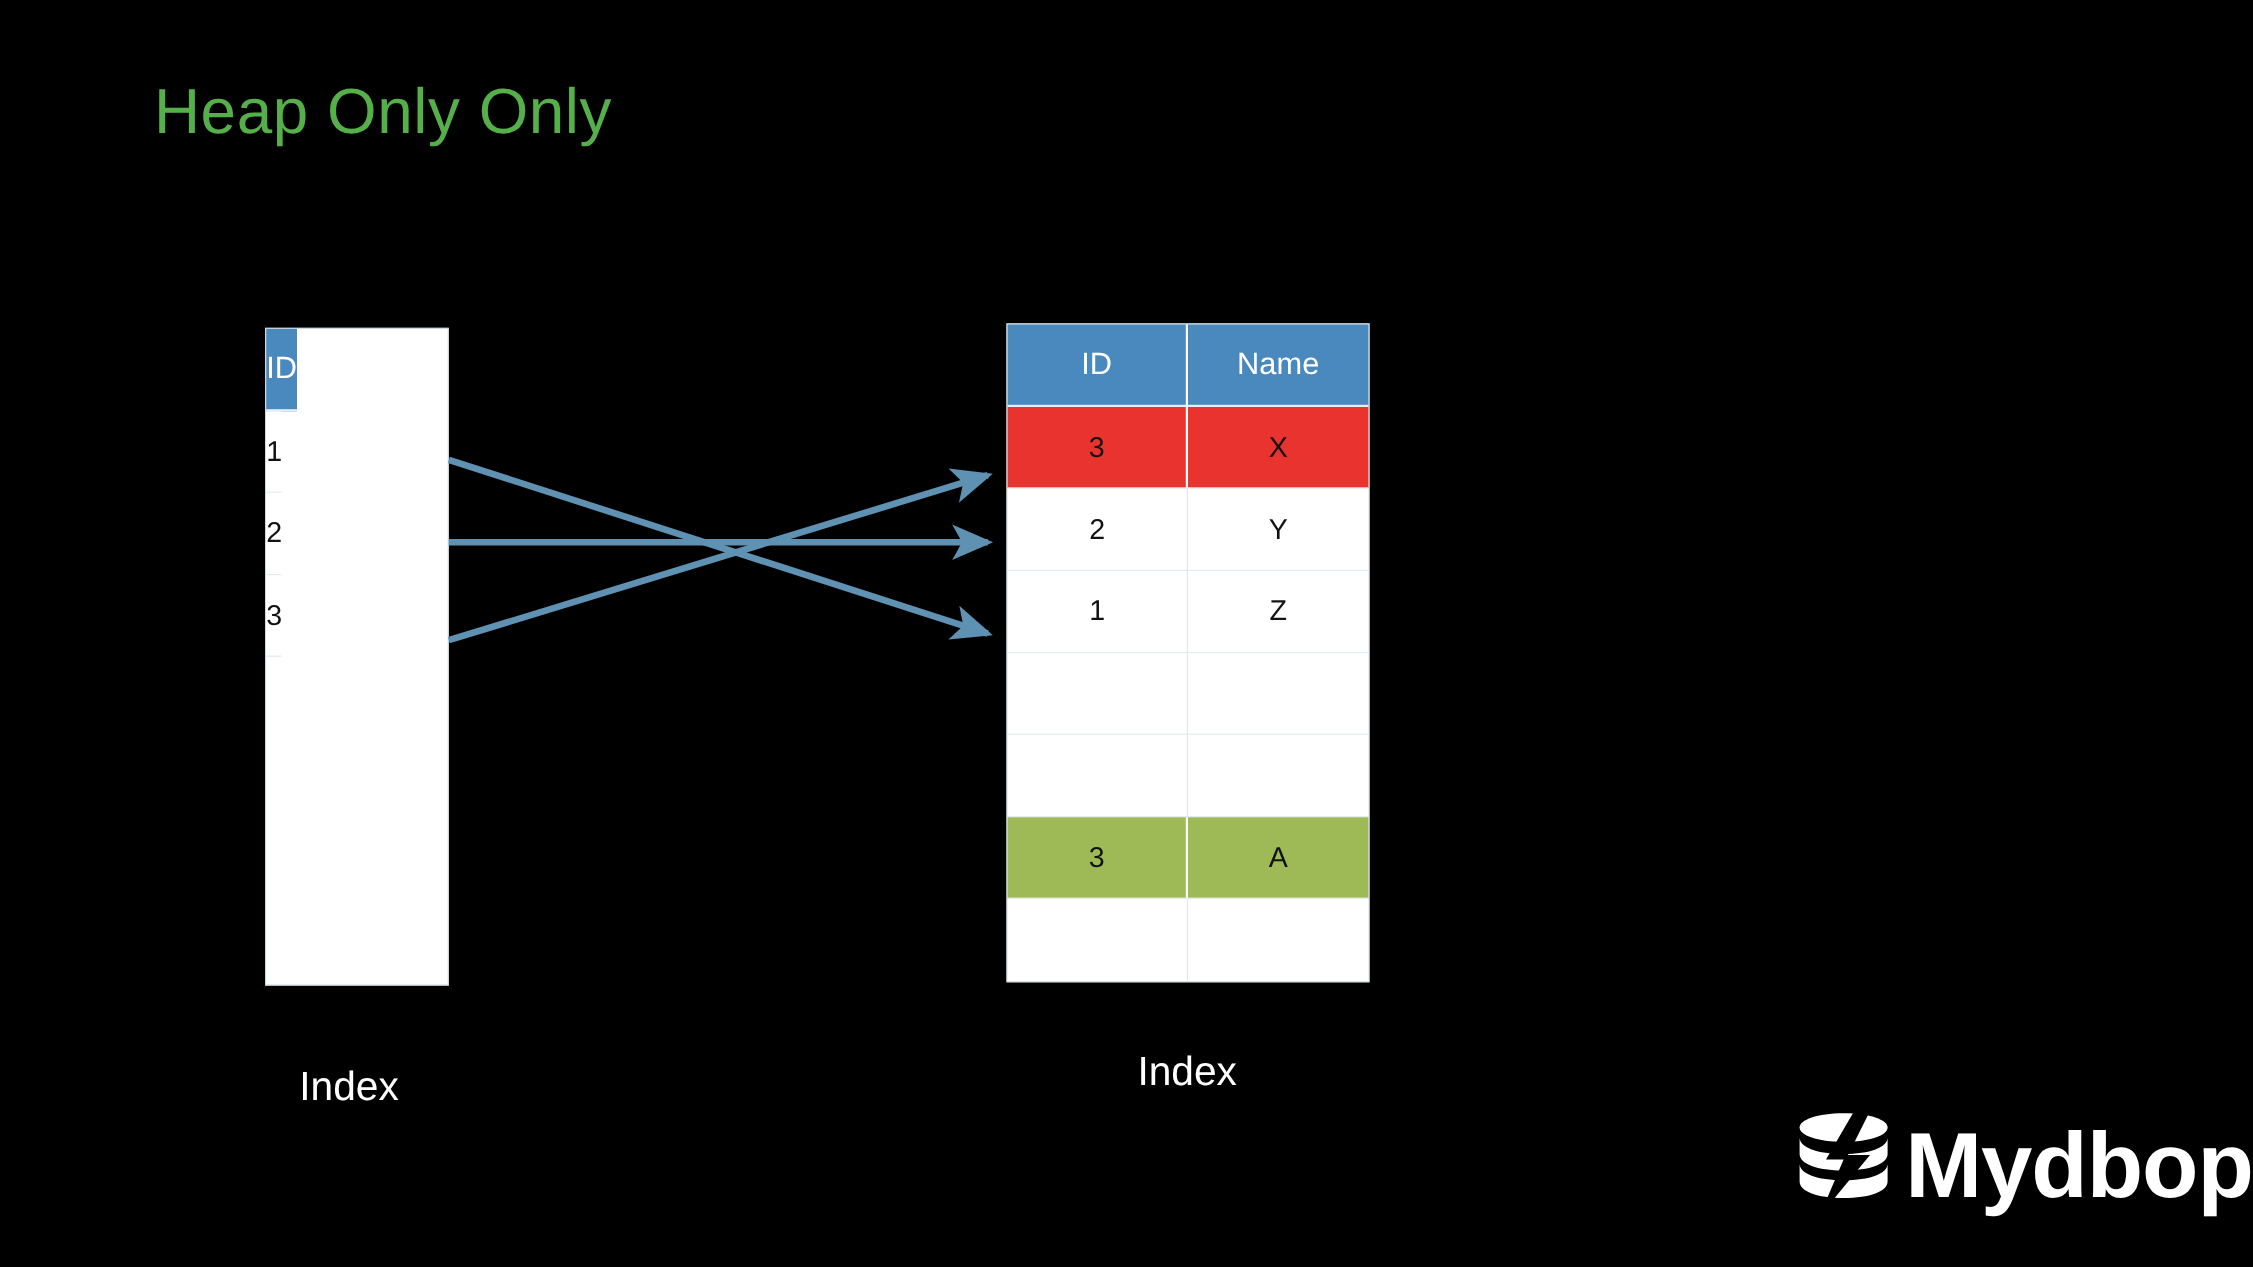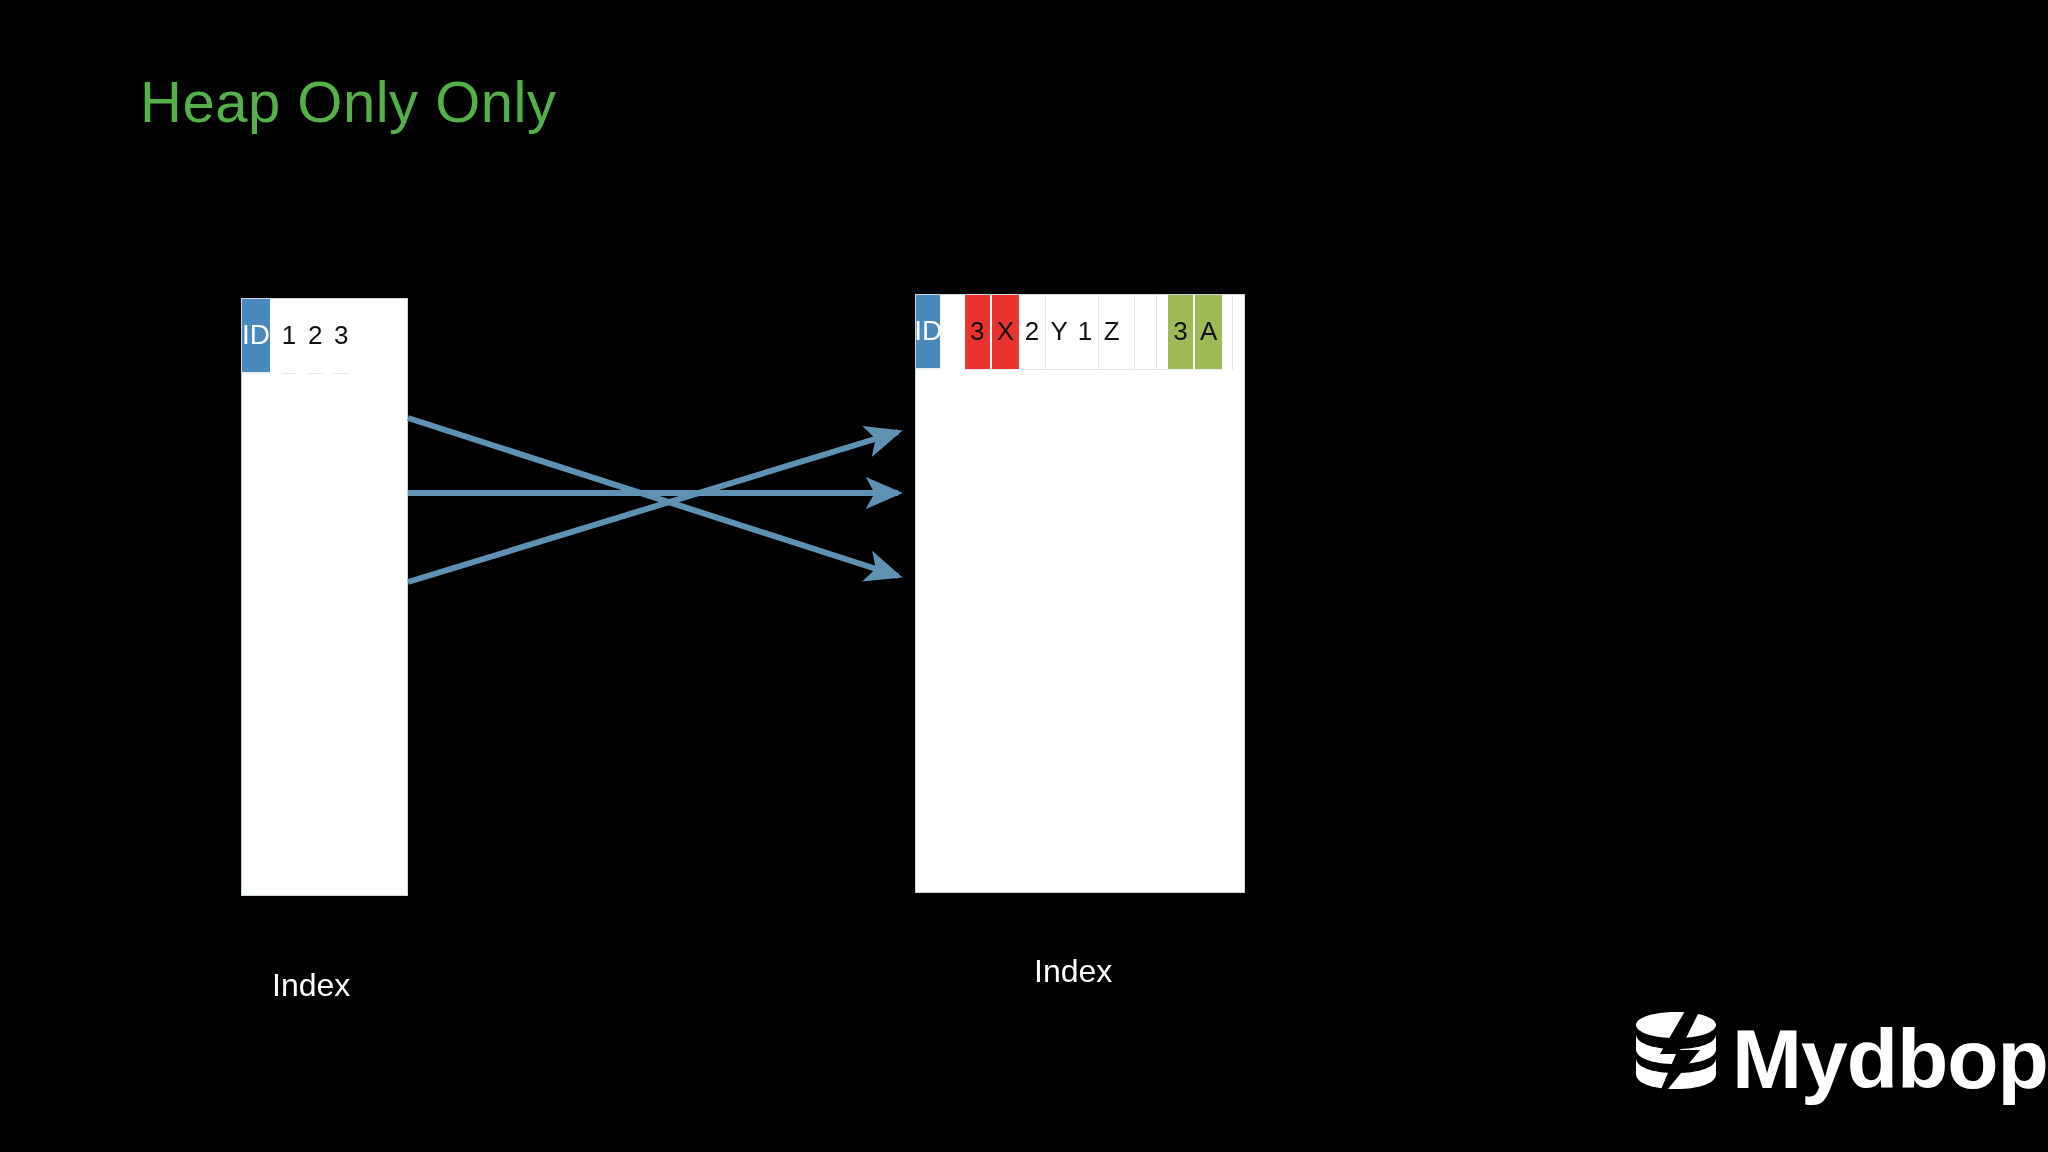--- a/index.html
+++ b/index.html
@@ -28,21 +28,21 @@
     white-space: nowrap;
   }
 
   
   .grid-table {
     position: absolute;
     background: #ffffff;
     border: 1px solid #c9d6dd;
     box-sizing: border-box;
     display: flex;
-    flex-direction: row;
+    flex-direction: column;
   }
   .grid-row {
     display: flex;
     flex-direction: row;
     flex: 1 1 auto;
   }
   .grid-cell {
     box-sizing: border-box;
     display: flex;
     align-items: center;
@@ -98,21 +98,21 @@
     width: 330px;
     height: 599px;
   }
   #heap-table .grid-row { height: 74.875px; }
   #heap-table .grid-cell { width: 50%; }
 
   
   .caption {
     position: absolute;
     color: #ffffff;
-    font-size: 32px;
+    font-size: 37px;
     white-space: nowrap;
   }
   #caption-index { left: 272px; top: 967px; }
   #caption-table { left: 1034px; top: 953px; }
 
   
   #arrows-layer {
     position: absolute;
     left: 0;
     top: 0;
@@ -169,20 +169,21 @@
   <div class="grid-row">
     <div class="grid-cell"></div>
   </div>
 </div>
 
 <div class="caption" id="caption-index">Index</div>
 
 <div id="heap-table" class="grid-table">
   <div class="grid-row">
     <div class="grid-cell cell-header">ID</div>
+    <div class="grid-cell cell-header">Name</div>
   </div>
   <div class="grid-row">
     <div class="grid-cell cell-red">3</div>
     <div class="grid-cell cell-red">X</div>
   </div>
   <div class="grid-row">
     <div class="grid-cell">2</div>
     <div class="grid-cell">Y</div>
   </div>
   <div class="grid-row">

